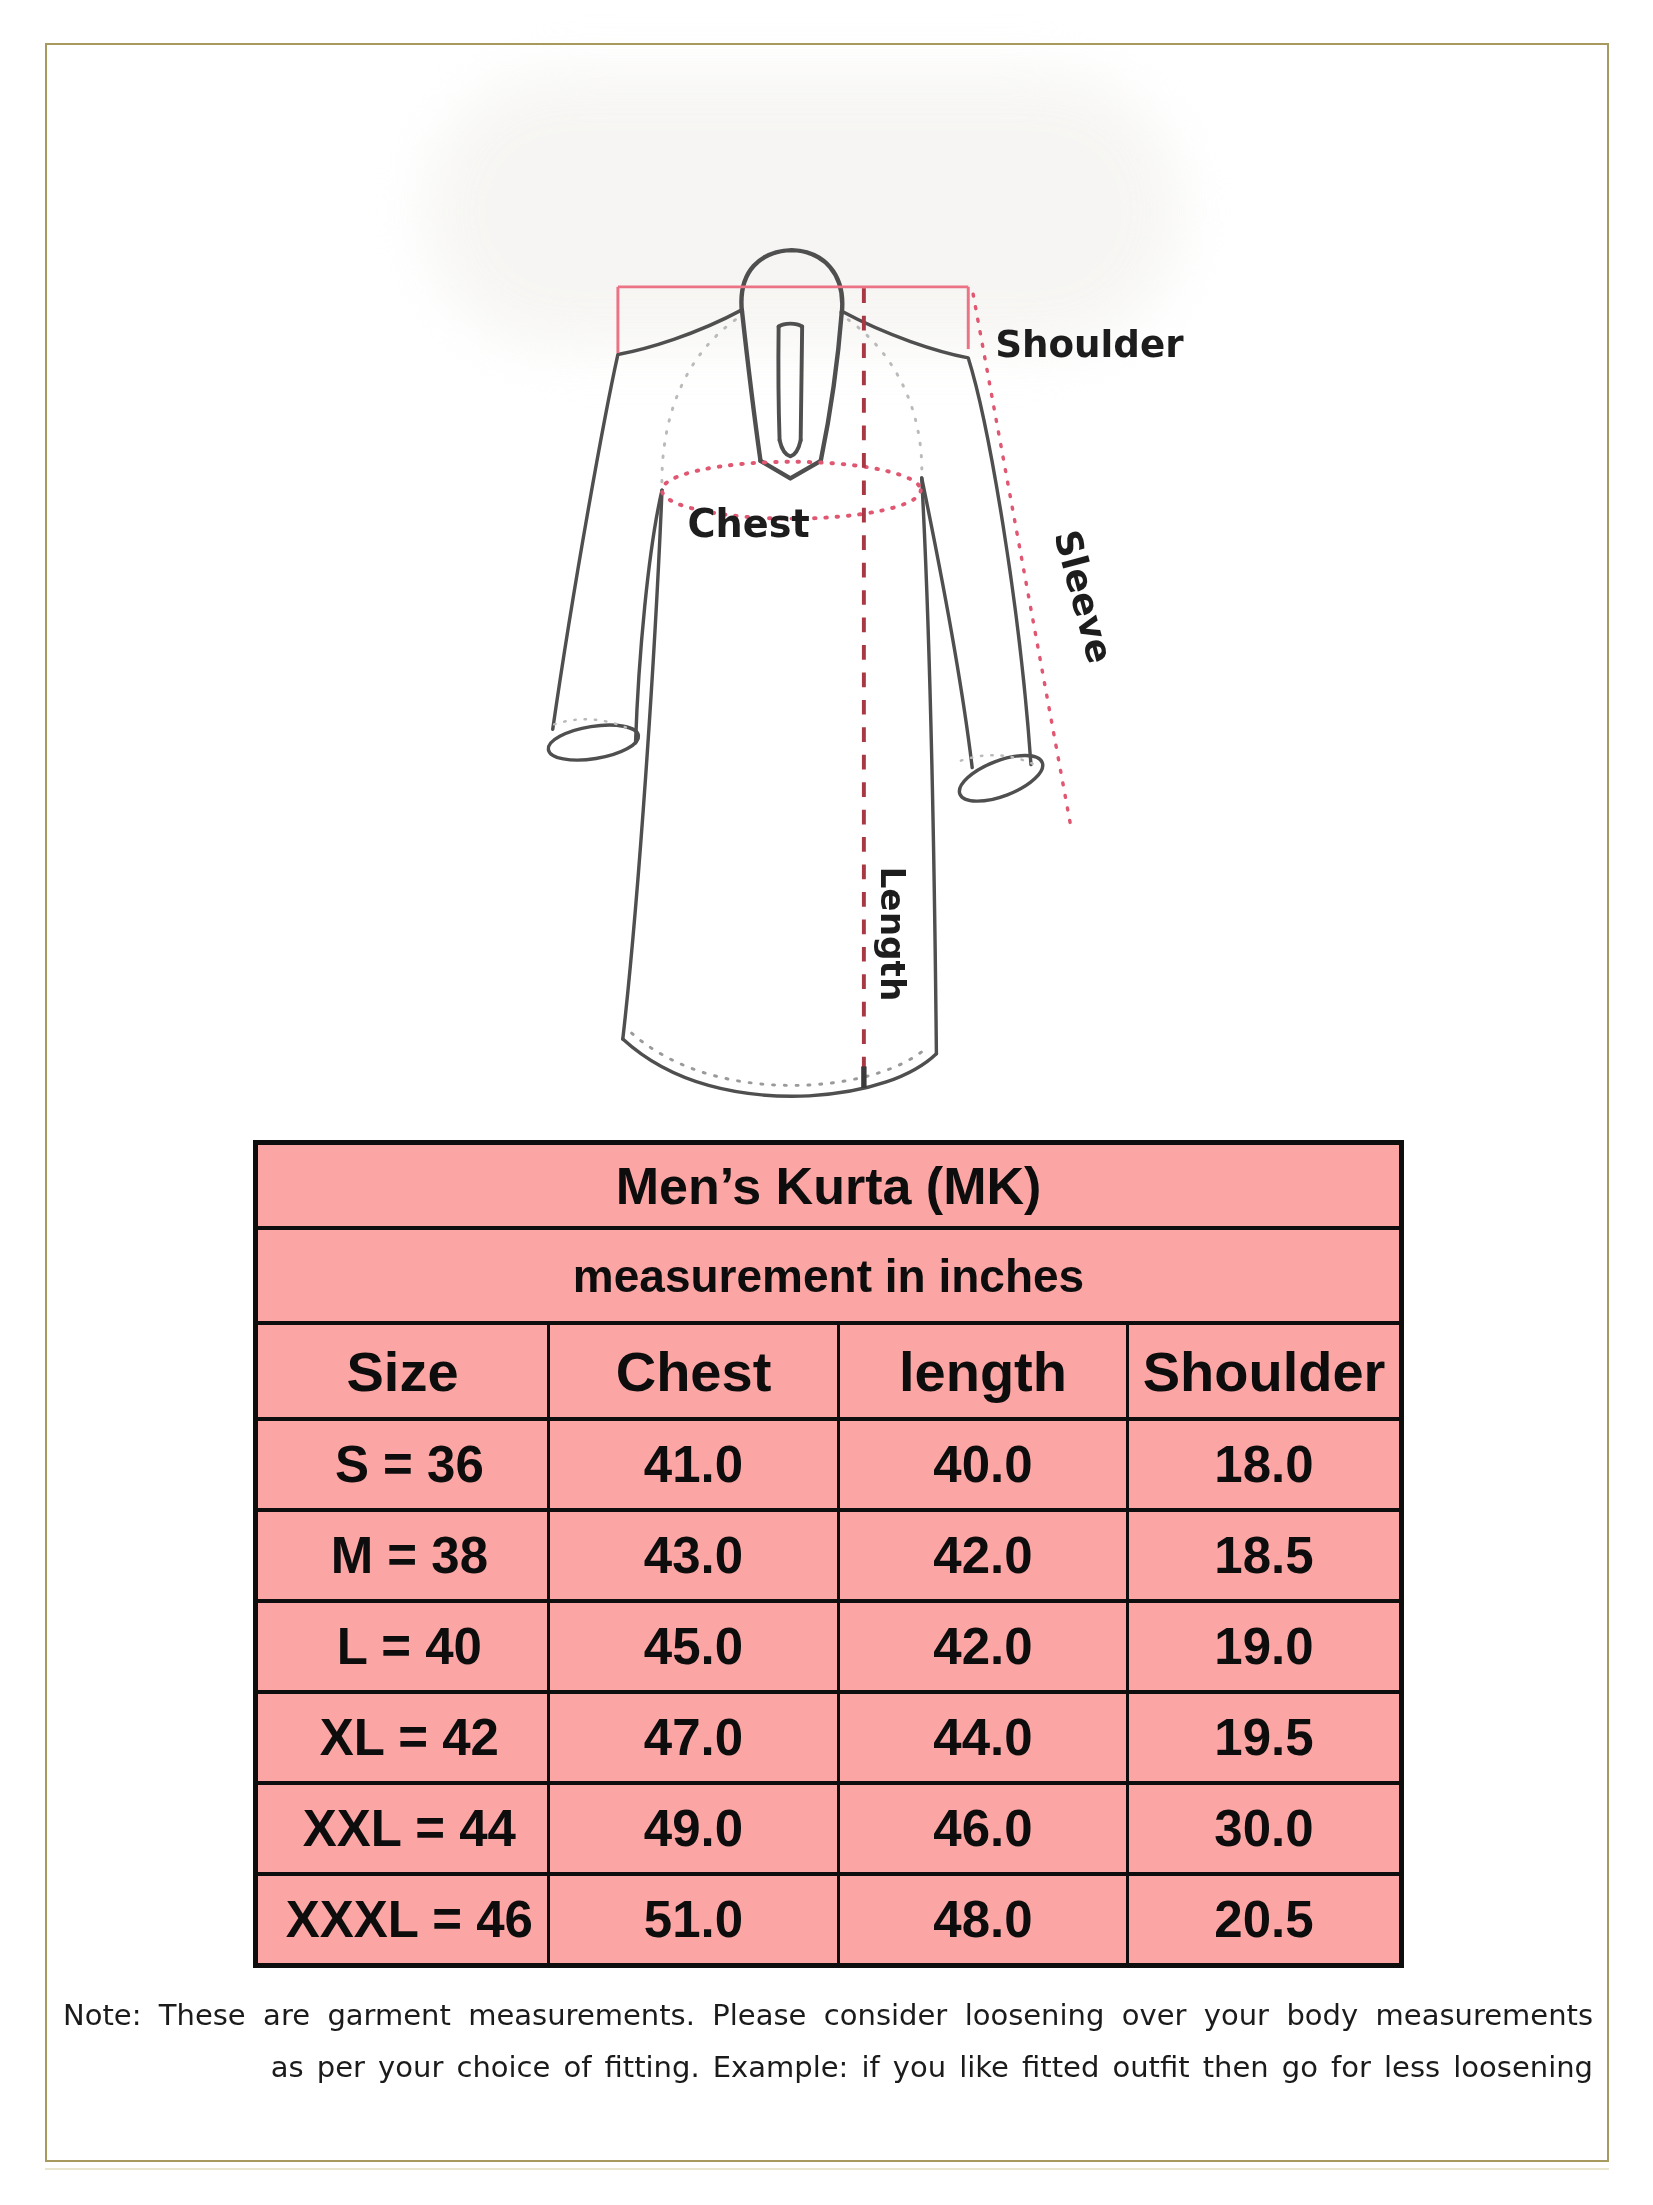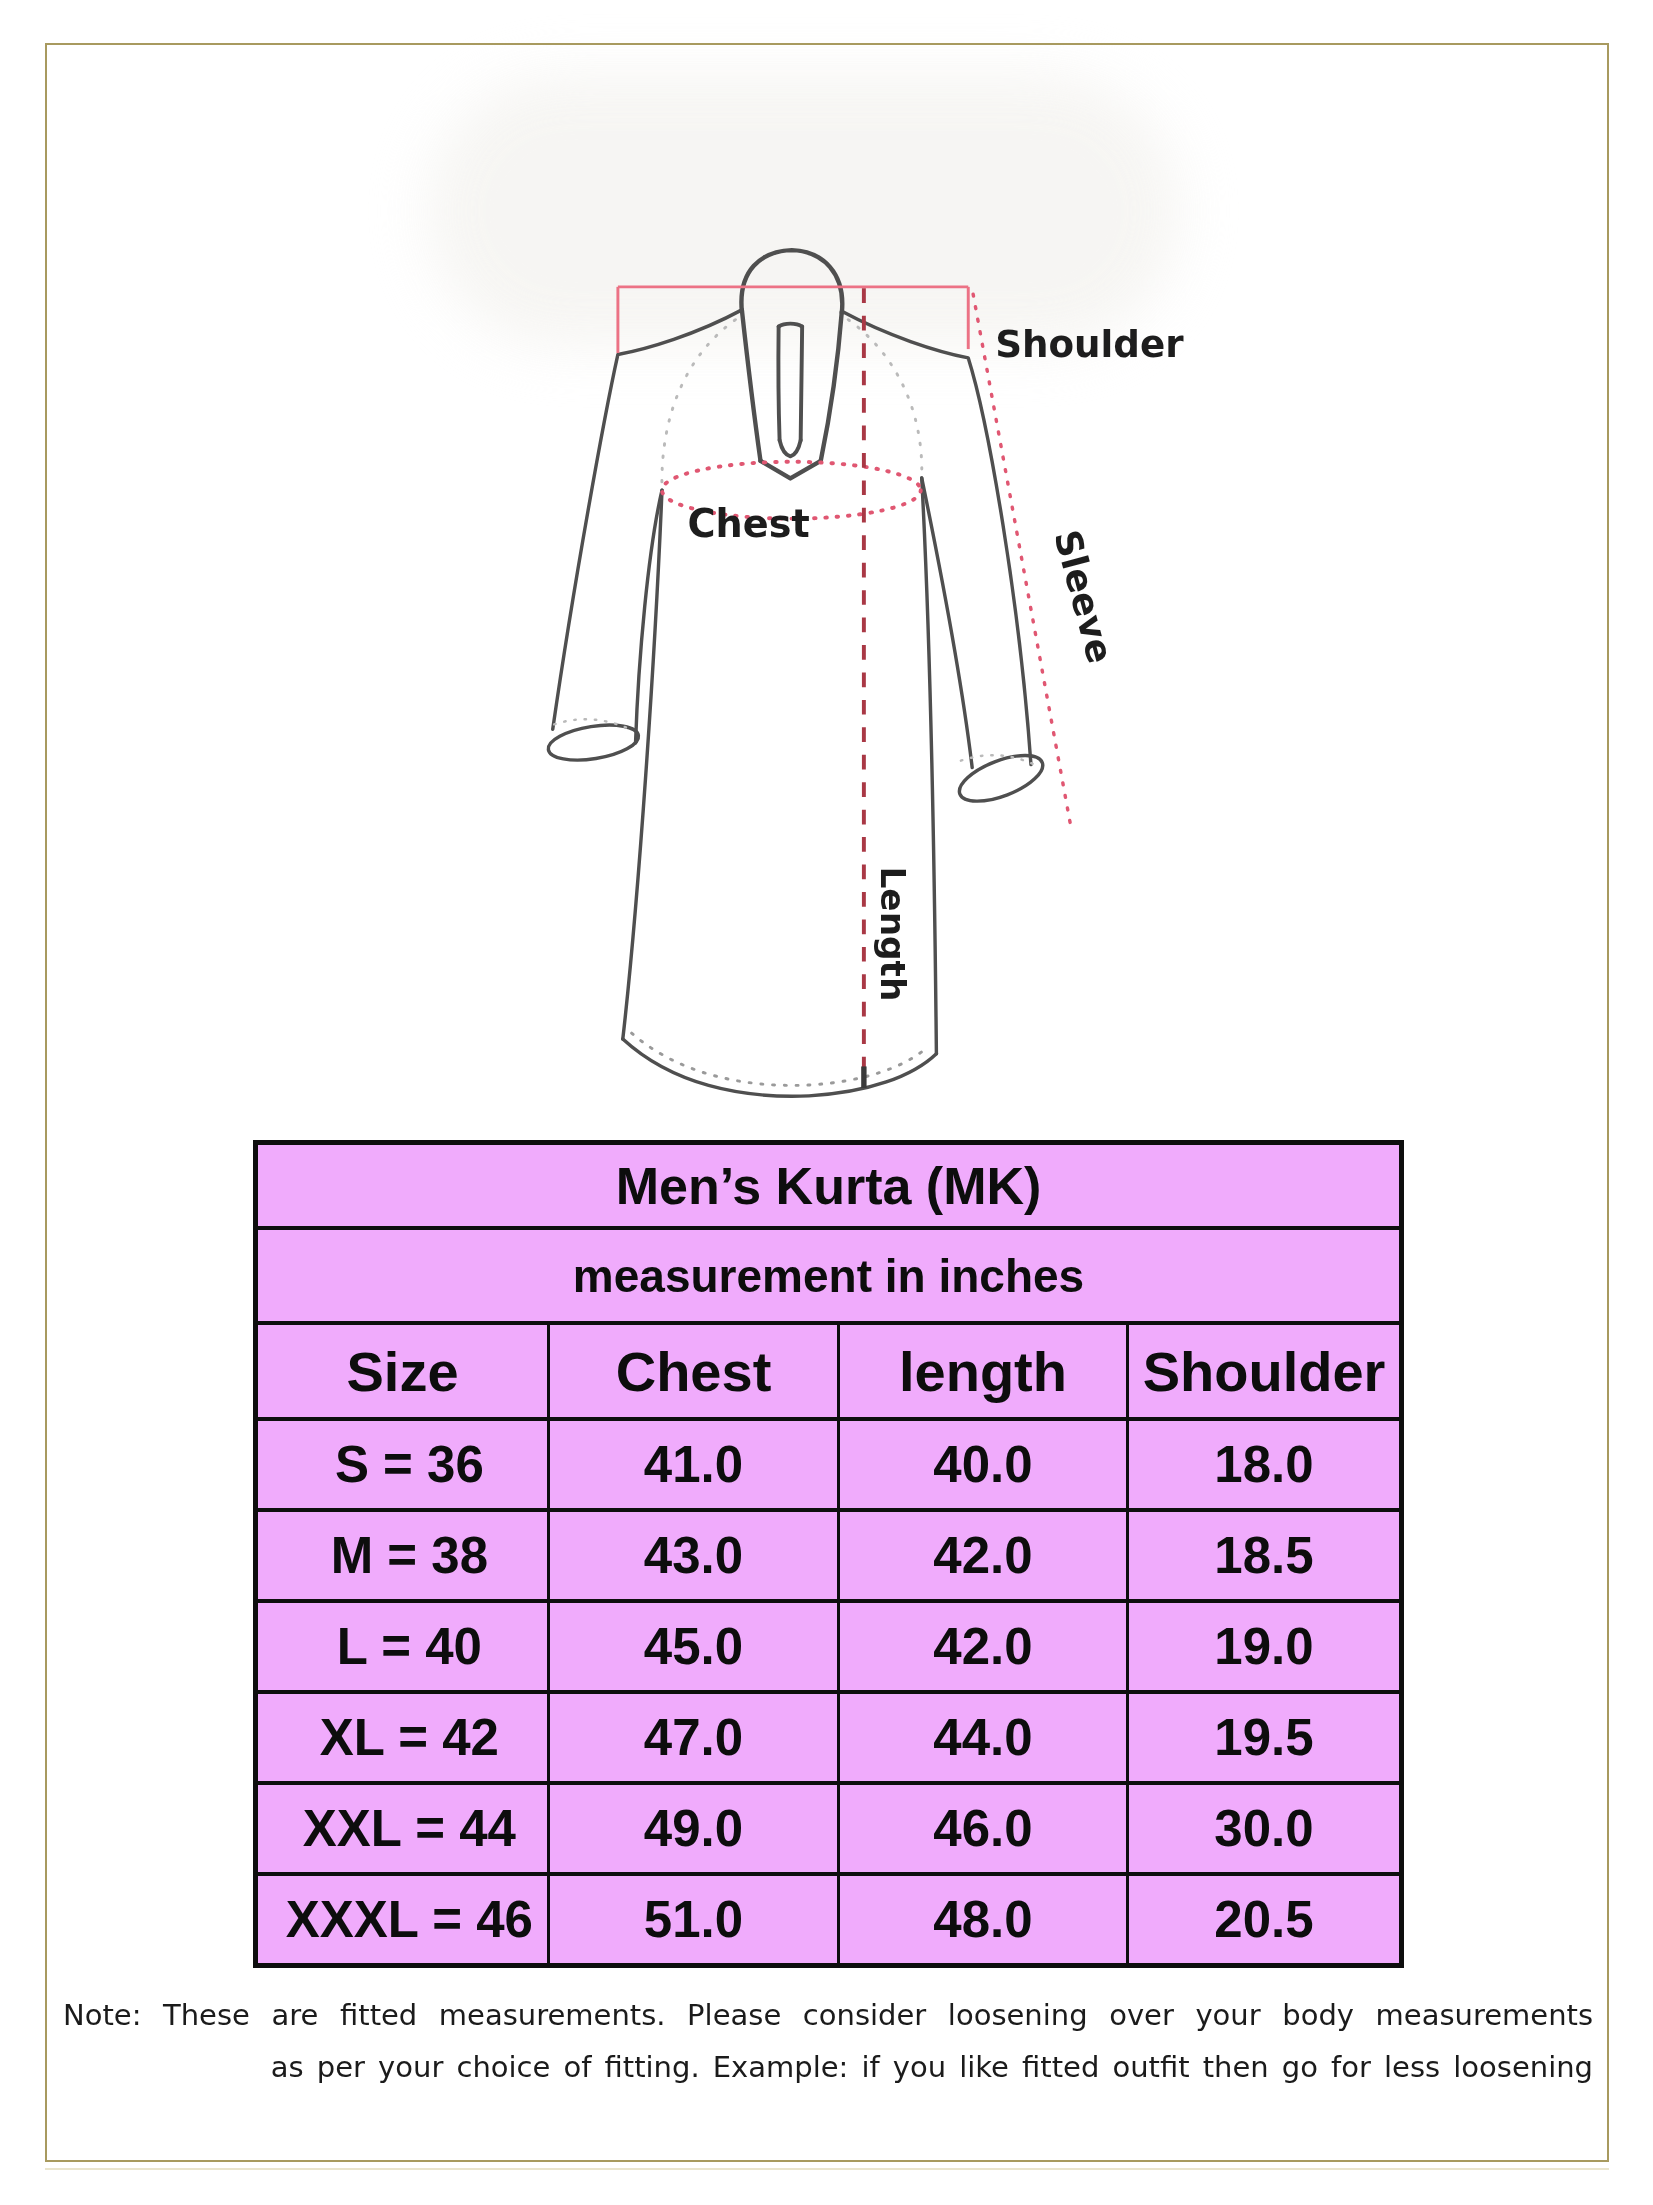--- a/index.html
+++ b/index.html
@@ -43,21 +43,21 @@
     font-family: "DejaVu Sans", sans-serif;
     font-weight: 700;
   }
   
   table.chart {
     position: absolute;
     left: 253px; top: 1140px;
     width: 1147px;
     border-collapse: collapse;
     table-layout: fixed;
-    background: #f0abfc;
+    background: #fca5a5;
     border: 5.4px solid #0e0e0e;
     color: #0d0d0d;
     font-weight: bold;
   }
   table.chart td, table.chart th {
     border-style: solid;
     border-color: #0e0e0e;
     border-width: 4.4px 3.4px;
     text-align: center;
     vertical-align: middle;
@@ -200,19 +200,19 @@
   <tr class="data-row">
     <td class="size-col">XXXL = 46</td>
     <td>51.0</td>
     <td>48.0</td>
     <td>20.5</td>
   </tr>
 </tbody>
   </table>
 
 <div class="note">
-  <div class="l1">Note: These are fitted measurements. Please consider loosening over your body measurements</div>
+  <div class="l1">Note: These are garment measurements. Please consider loosening over your body measurements</div>
   <div class="l2">as per your choice of fitting. Example: if you like fitted outfit then go for less loosening</div>
 </div>
 
 <div class="frame"></div>
 <div class="frame-echo"></div>
 
 
 </body></html>

